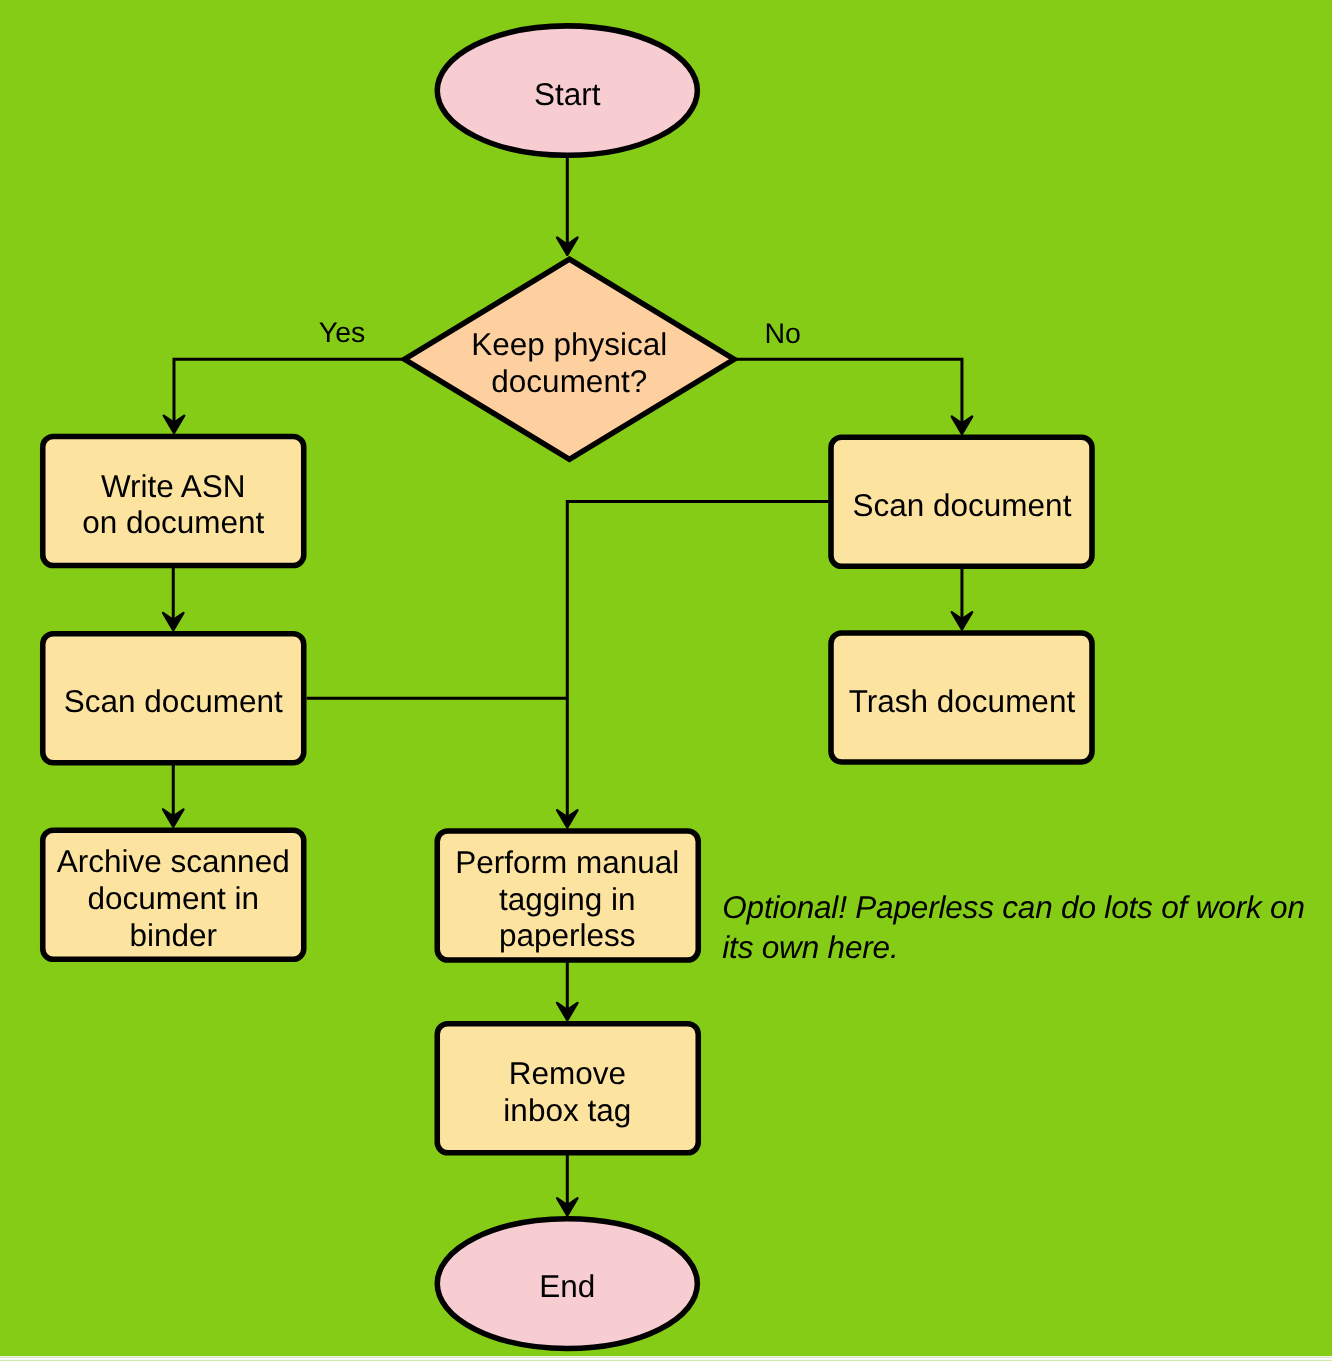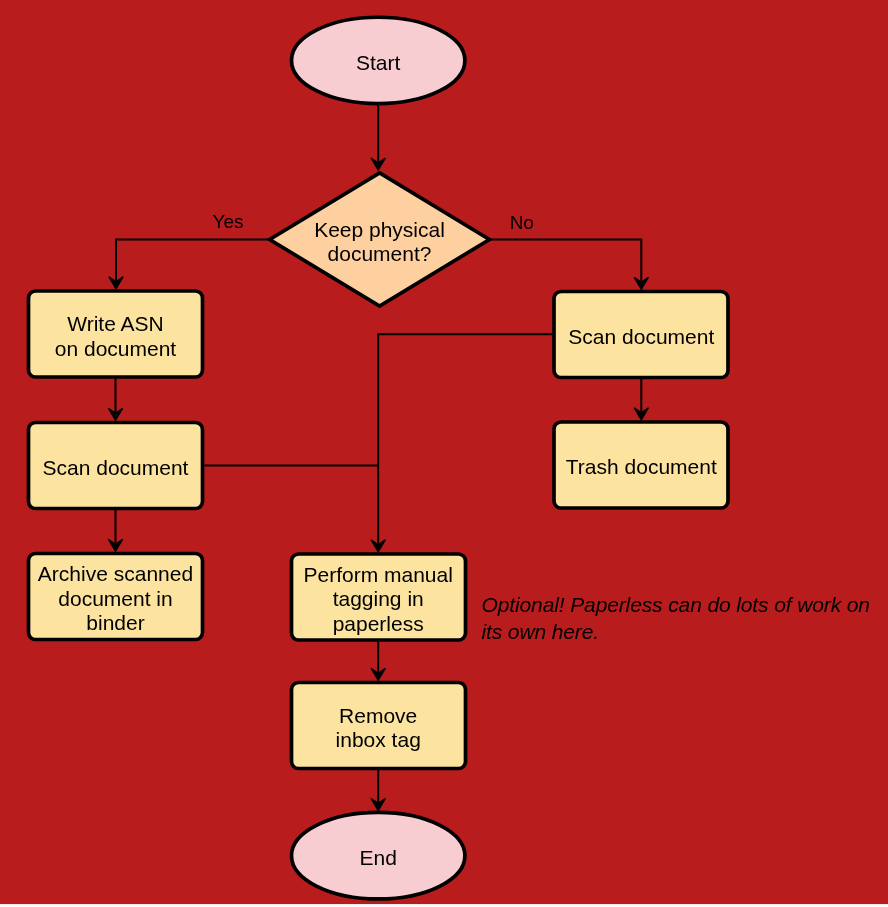--- a/index.html
+++ b/index.html
@@ -1,16 +1,16 @@
 <!DOCTYPE html>
 <html><head>
 <meta charset="utf-8">
 <style>
   html,body{margin:0;padding:0;background:#ffffff;}
-  .page{position:relative;width:888px;height:907px;background:#b91c1c;overflow:hidden;}
+  .page{position:relative;width:888px;height:907px;background:#84cc16;overflow:hidden;}
   .botline{position:absolute;left:0;top:904px;width:888px;height:1px;background:#eceeef;}
   .botarea{position:absolute;left:0;top:905px;width:888px;height:2px;background:#f8f9fa;}
   text{font-family:"Liberation Sans",sans-serif;}
 </style>
 </head>
 <body>
 <div class="page">
 <svg width="888" height="907" viewBox="0 0 888 907">
 
   <g stroke="#000000" stroke-width="2" fill="none">

